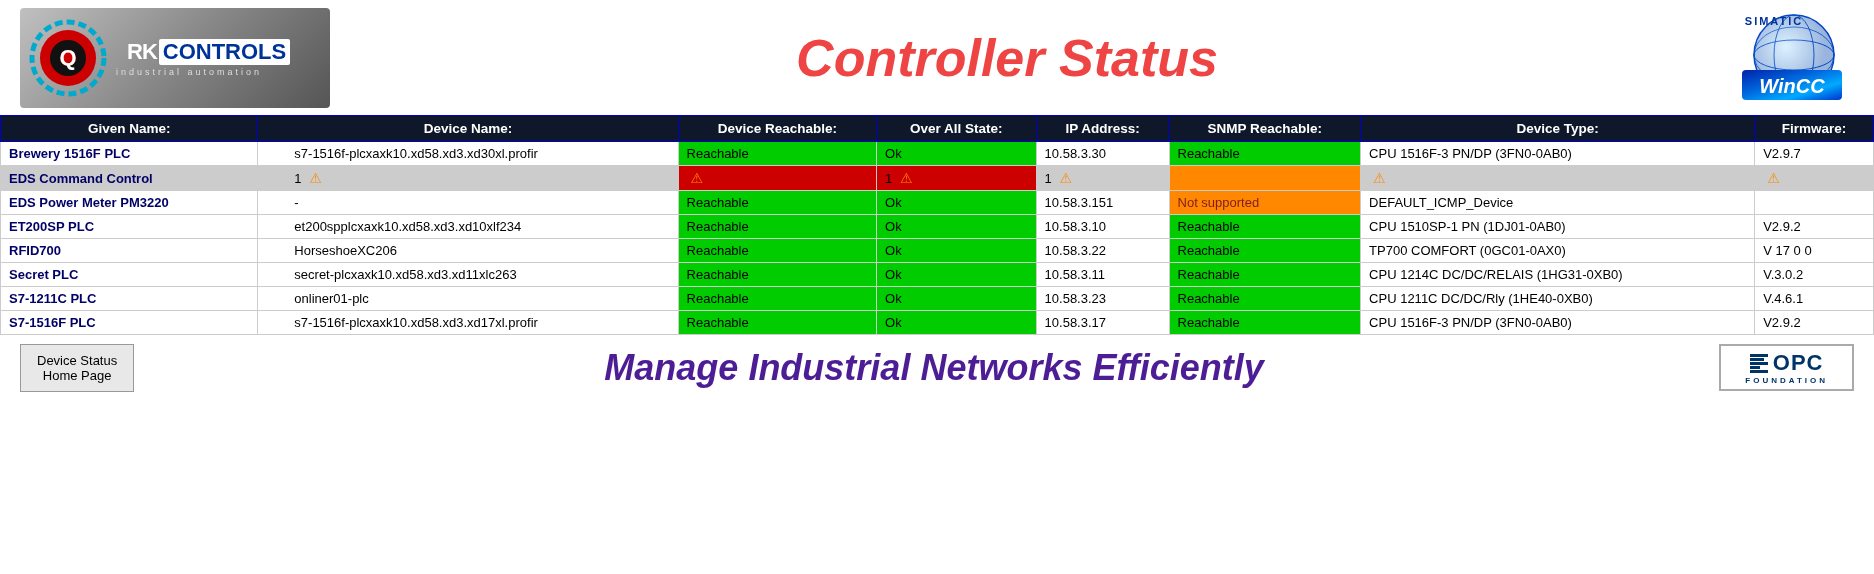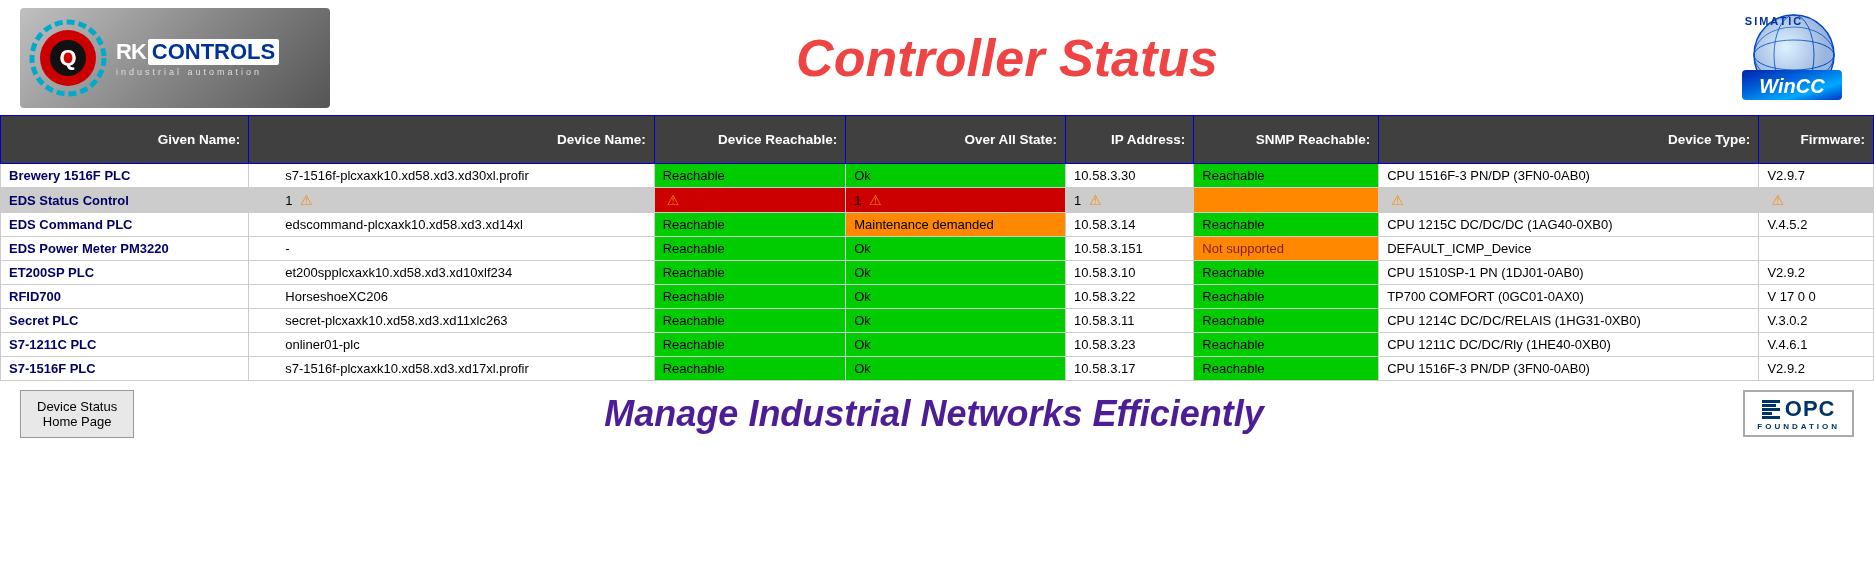--- a/index.html
+++ b/index.html
@@ -60,24 +60,24 @@
     .table-container {
       width: 100%;
       overflow-x: auto;
     }
     table {
       width: 100%;
       border-collapse: collapse;
       font-size: 13.5px;
     }
     thead tr th {
-      background: #404040;
+      background: #0f172a;
       color: #fff;
-      padding: 16px 8px;
-      text-align: right;
+      padding: 5px 8px;
+      text-align: center;
       font-weight: bold;
       border: 1px solid #0000cc;
       white-space: nowrap;
     }
     tbody tr td {
       padding: 4px 8px;
       border: 1px solid #ccc;
       white-space: nowrap;
       font-size: 13px;
     }
@@ -126,21 +126,21 @@
     .opc-logo {
       width: 120px;
       text-align: right;
       display: flex;
       flex-direction: column;
       align-items: flex-end;
     }
     .opc-box {
       background: #fff;
       border: 2px solid #aaa;
-      padding: 4px 12px;
+      padding: 4px 24px;
       display: flex;
       flex-direction: column;
       align-items: center;
     }
     .opc-text {
       font-size: 20px;
       font-weight: 900;
       color: #003366;
       letter-spacing: 1px;
       display: flex;
@@ -177,21 +177,21 @@
           <svg width="80" height="80" viewBox="0 0 80 80" style="position:absolute;top:0;left:0;">
             <circle cx="40" cy="40" r="36" fill="none" stroke="#00aacc" stroke-width="5" stroke-dasharray="8 4"></circle>
             <circle cx="40" cy="40" r="28" fill="#cc0000"></circle>
             <circle cx="40" cy="40" r="18" fill="#111"></circle>
             <circle cx="40" cy="40" r="8" fill="#cc0000"></circle>
 
             <text x="40" y="47" text-anchor="middle" fill="#fff" font-size="22" font-weight="900" font-family="Arial">Q</text>
           </svg>
         </div>
         <div class="logo-text-area">
-          <div style="display:flex; align-items:center;">
+          <div style="display:flex; align-items:center;margin-left:11px;">
             <span style="font-size:22px; font-weight:900; color:#fff; letter-spacing:-1px;">RK</span>
             <span style="font-size:22px; font-weight:900; color:#003399; background:#fff; padding:0 4px; border-radius:2px; margin-left:2px;">CONTROLS</span>
           </div>
           <div style="font-size:9px; color:#ddd; letter-spacing:3px; margin-top:2px;">industrial automation</div>
         </div>
       </div>
     </div>
   </div>
 
   <div class="page-title">Controller Status</div>
@@ -251,38 +251,28 @@
           <td class="given-name">Brewery 1516F PLC</td>
           <td class="device-name">s7-1516f-plcxaxk10.xd58.xd3.xd30xl.profir</td>
           <td class="cell-green">Reachable</td>
           <td class="cell-green">Ok</td>
           <td>10.58.3.30</td>
           <td class="cell-green">Reachable</td>
           <td>CPU 1516F-3 PN/DP (3FN0-0AB0)</td>
           <td>V2.9.7</td>
         </tr>
         <tr class="row-warning">
-          <td class="given-name">EDS Status Control</td>
+          <td class="given-name">EDS Command Control</td>
           <td class="device-name">1 <span class="warn">⚠</span></td>
           <td class="cell-red"><span class="warn">⚠</span></td>
           <td class="cell-red">1 <span class="warn">⚠</span></td>
           <td>1 <span class="warn">⚠</span></td>
           <td class="cell-orange"><span class="warn">⚠</span></td>
           <td><span class="warn">⚠</span></td>
           <td><span class="warn">⚠</span></td>
-        </tr>
-        <tr class="row-white">
-          <td class="given-name">EDS Command PLC</td>
-          <td class="device-name">edscommand-plcxaxk10.xd58.xd3.xd14xl</td>
-          <td class="cell-green">Reachable</td>
-          <td class="cell-orange">Maintenance demanded</td>
-          <td>10.58.3.14</td>
-          <td class="cell-green">Reachable</td>
-          <td>CPU 1215C DC/DC/DC (1AG40-0XB0)</td>
-          <td>V.4.5.2</td>
         </tr>
         <tr class="row-white">
           <td class="given-name">EDS Power Meter PM3220</td>
           <td class="device-name">-</td>
           <td class="cell-green">Reachable</td>
           <td class="cell-green">Ok</td>
           <td>10.58.3.151</td>
           <td class="cell-not-supported">Not supported</td>
           <td>DEFAULT_ICMP_Device</td>
           <td></td>

